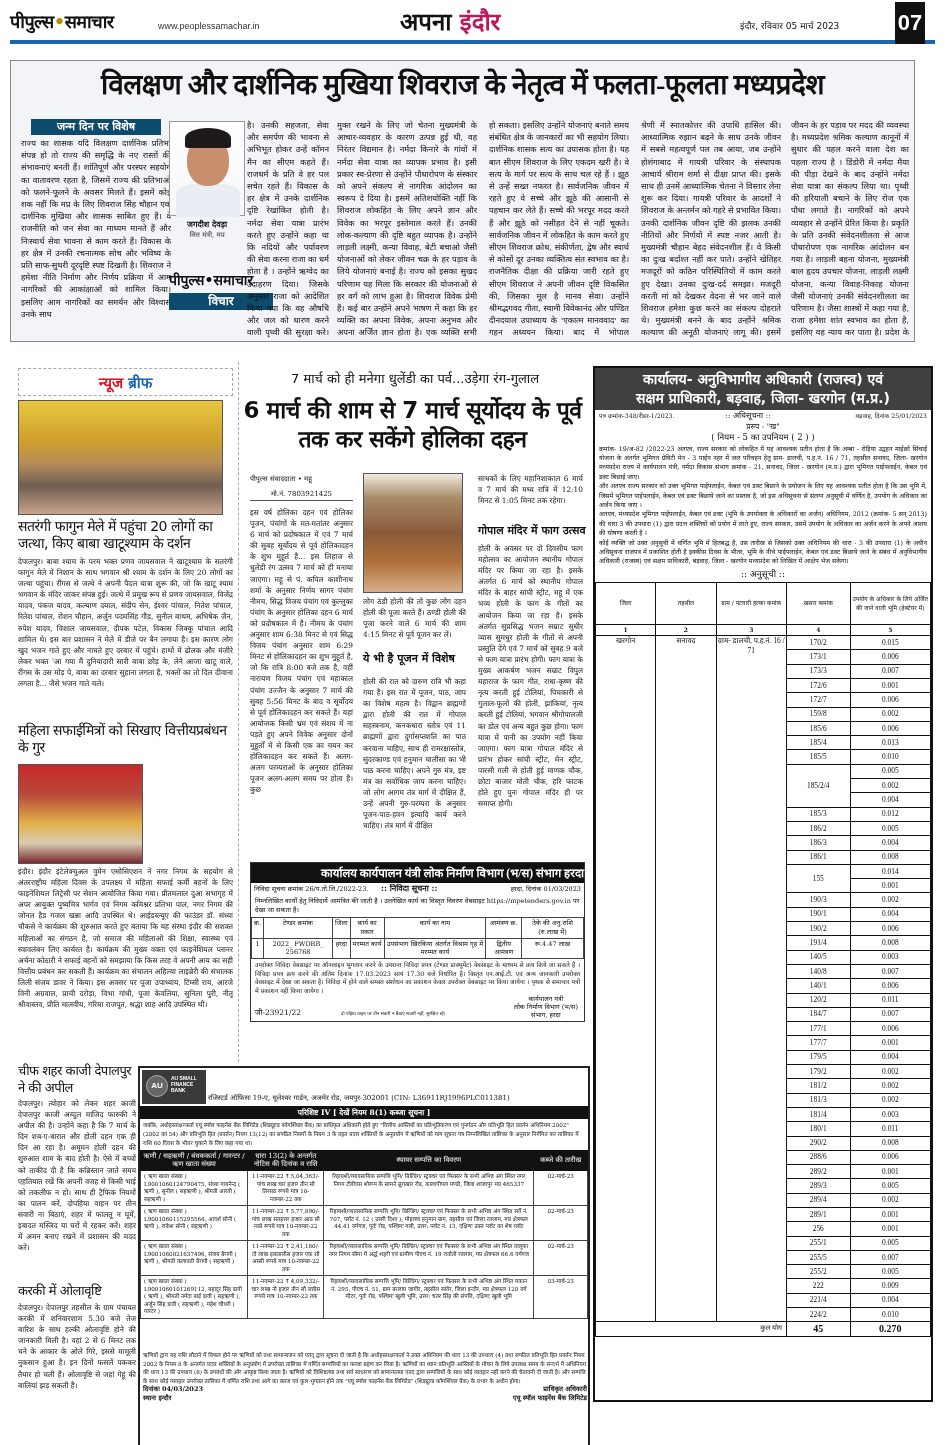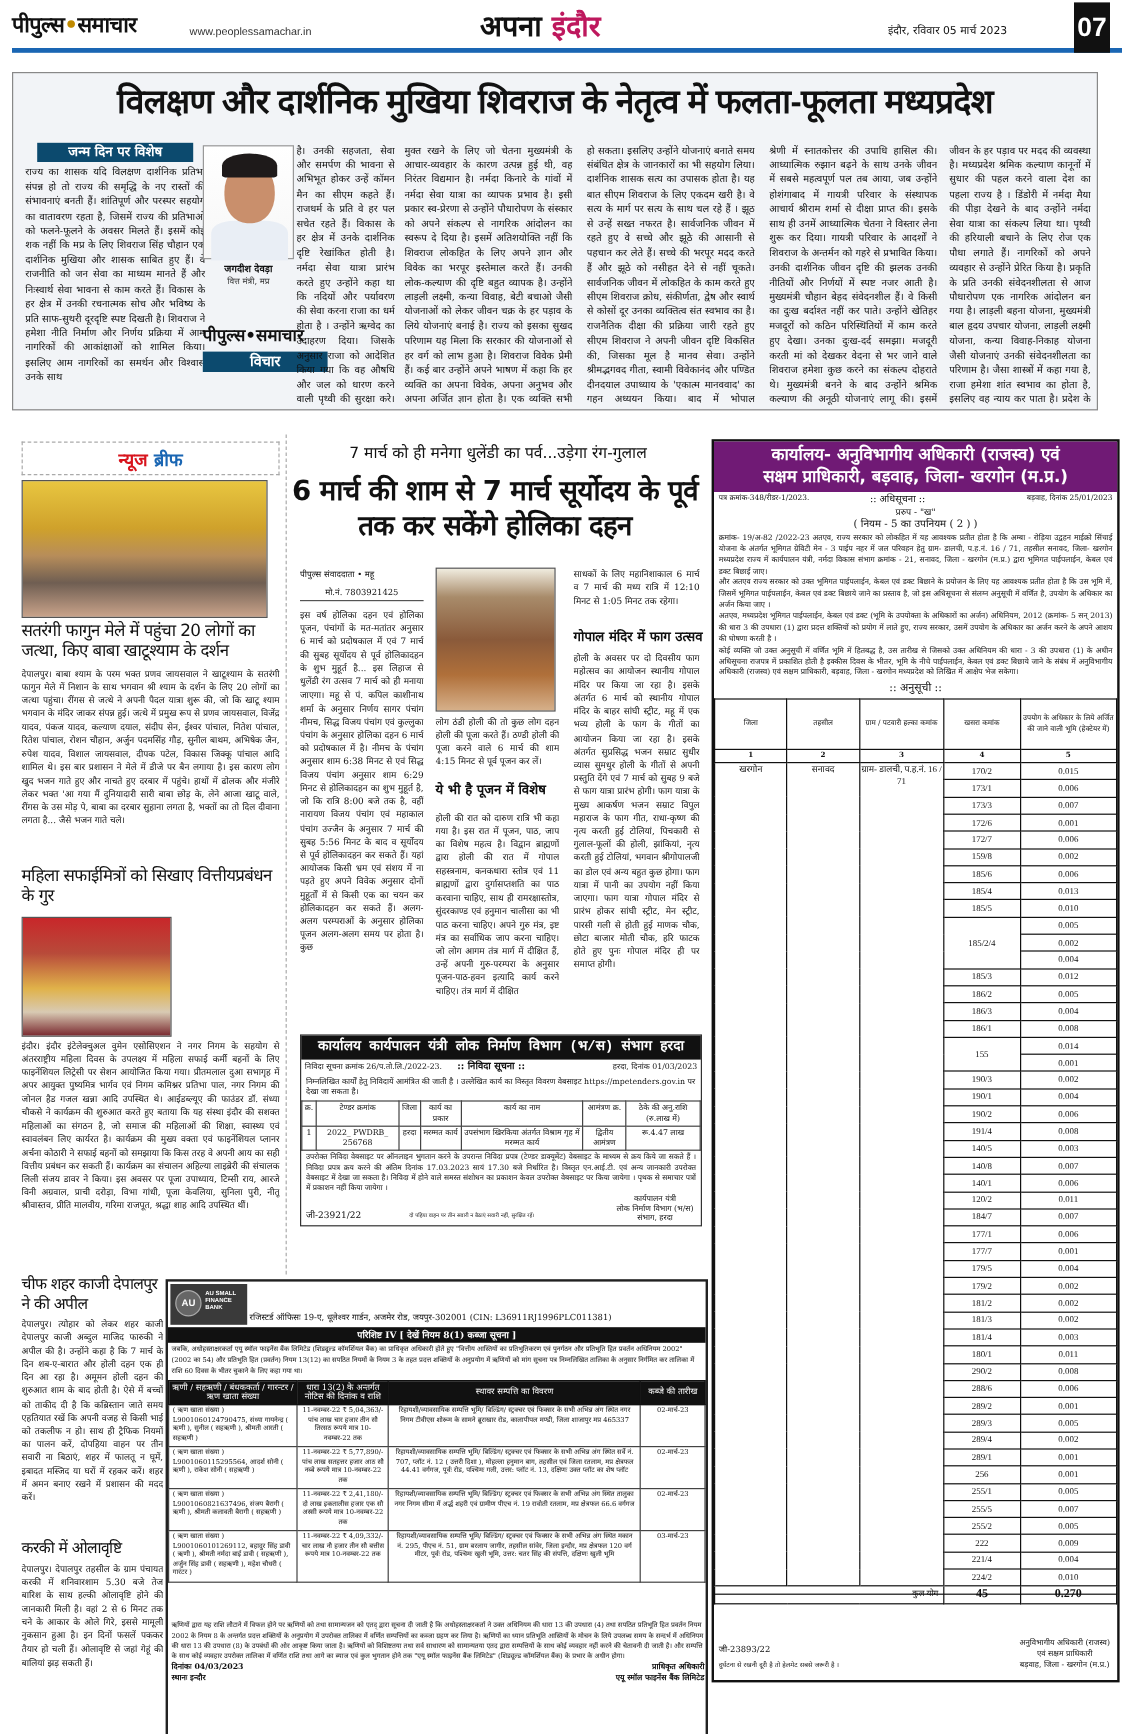--- a/index.html
+++ b/index.html
@@ -10,21 +10,21 @@
   .brand { left: 0; top: 10px; font-family: "DejaVu Sans", sans-serif; font-weight: bold; font-size: 18px; color: #111; letter-spacing: -0.5px; }
   .brand-dot { color: #c08a00; }
   .url { left: 148px; top: 20px; font-family: "Liberation Sans", sans-serif; font-size: 9px; color: #333; }
   .section-title { left: 390px; top: 6px; font-family: "DejaVu Sans", sans-serif; font-size: 24px; font-weight: bold; }
   .section-title .red { color: #be185d; }
   .dateline { left: 730px; top: 20px; font-family: "DejaVu Sans", sans-serif; font-size: 9px; }
   .pageno { left: 895px; top: 2px; width: 30px; height: 42px; background: #111; color: #fff; font-family: "Liberation Sans", sans-serif; font-weight: bold; font-size: 22px; text-align: center; line-height: 42px; }
 
   
   .lead { left: 10px; top: 60px; width: 905px; height: 282px; background: #f2f4f7; border: 1px solid #888; }
-  .lead-head { position: absolute; left: 0; top: 0; width: 100%; height: 48px; text-align: center; font-family: Liberation Sans, sans-serif; font-weight: bold; font-size: 28px; line-height: 48px; letter-spacing: -0.5px; }
+  .lead-head { position: absolute; left: 0; top: 0; width: 100%; height: 48px; text-align: center; font-family: Liberation Serif, serif; font-weight: bold; font-size: 28px; line-height: 48px; letter-spacing: -0.5px; }
   .tag-red { background: #0c4a6e; color: #fff; font-family: "DejaVu Sans", sans-serif; font-weight: bold; text-align: center; }
   .col { position: absolute; font-size: 8.2px; line-height: 12.2px; text-align: justify; overflow: hidden; }
   .portrait { position: absolute; left: 158px; top: 60px; width: 76px; height: 95px; background: linear-gradient(#fff, #f7f7f7); border: 1px solid #999; }
   .portrait .face { position: absolute; left: 17px; top: 12px; width: 42px; height: 52px; background: #c98f6c; border-radius: 50% 50% 45% 45%; }
   .portrait .hair { position: absolute; left: 15px; top: 6px; width: 46px; height: 20px; background: #1e1a1a; border-radius: 50% 50% 10% 10%; }
   .portrait .shirt { position: absolute; left: 6px; top: 62px; width: 64px; height: 33px; background: #e9eef5; border-radius: 30% 30% 0 0; }
   .caption-name { position: absolute; left: 158px; top: 158px; width: 76px; text-align: center; font-size: 8px; font-weight: bold; }
   .caption-role { position: absolute; left: 158px; top: 170px; width: 76px; text-align: center; font-size: 7px; color: #333; }
   .vichar-brand { position: absolute; left: 158px; top: 210px; width: 104px; font-family: "DejaVu Sans", sans-serif; font-weight: bold; font-size: 14px; }
 
@@ -41,42 +41,42 @@
   .vline { position: absolute; border-left: 1px dashed #aaa; }
 
   
   .kicker { left: 250px; top: 370px; width: 330px; text-align: center; font-family: "DejaVu Sans", sans-serif; font-size: 13px; }
   .holika-head { left: 240px; top: 396px; width: 345px; text-align: center; font-family: "DejaVu Sans", sans-serif; font-weight: bold; font-size: 23px; line-height: 29px; letter-spacing: -0.5px; }
   .byline { left: 250px; top: 475px; width: 103px; font-size: 7px; border-bottom: 1px solid #555; padding-bottom: 16px; }
   .phone { left: 250px; top: 490px; width: 103px; text-align: center; font-size: 7px; }
 
   
   .tender { left: 250px; top: 862px; width: 335px; height: 160px; border: 1px solid #333; }
-  .tender-head { background: #111; color: #fff; font-family: Liberation Mono, monospace; font-weight: bold; font-size: 11.5px; text-align: center; height: 20px; line-height: 20px; }
+  .tender-head { background: #111; color: #fff; font-family: Liberation Serif, serif; font-weight: bold; font-size: 11.5px; text-align: right; height: 20px; line-height: 20px; }
   .tender table { border-collapse: collapse; width: 100%; font-size: 6.5px; }
   .tender td, .tender th { border: 1px solid #444; padding: 1px 2px; text-align: center; vertical-align: top; font-weight: normal; }
 
   
   .bank { left: 138px; top: 1066px; width: 452px; height: 469px; border: 2px solid #222; }
   .bank-logo { position: absolute; left: 2px; top: 2px; width: 64px; height: 34px; background: #3a3a3a; }
   .bank-logo .au { position: absolute; left: 4px; top: 5px; width: 22px; height: 22px; border-radius: 50%; background: #666; border: 1px solid #aaa; color: #fff; font-size: 8px; font-weight: bold; text-align: center; line-height: 20px; font-family: "Liberation Sans", sans-serif; }
   .bank-logo .t { position: absolute; left: 29px; top: 5px; color: #fff; font-size: 5px; line-height: 6px; font-weight: bold; font-family: "Liberation Sans", sans-serif; }
   .bank-title { position: absolute; left: 72px; top: 0; font-family: "DejaVu Sans", sans-serif; font-weight: bold; font-size: 21px; }
   .bank-title small { font-size: 7px; }
   .bank-addr { position: absolute; left: 68px; top: 26px; font-size: 7px; }
   .bank-bar { position: absolute; left: 0; top: 38px; width: 100%; height: 13px; background: #111; color: #fff; text-align: center; font-size: 7.5px; font-weight: bold; line-height: 13px; }
   .bank-intro { position: absolute; left: 3px; top: 53px; width: 444px; font-size: 5.6px; line-height: 9px; }
   .bank table { position: absolute; left: 0; top: 82px; width: 100%; border-collapse: collapse; font-size: 5.6px; line-height: 7.5px; }
   .bank th { background: #111; color: #fff; font-size: 7px; font-weight: normal; padding: 2px; border: 1px solid #111; }
   .bank td { border: 1px solid #444; padding: 2px 3px; vertical-align: top; }
   .bank-foot { position: absolute; left: 3px; top: 283px; width: 444px; font-size: 5.6px; line-height: 8.5px; }
 
   
   .notice { left: 593px; top: 366px; width: 340px; height: 1036px; border: 2px solid #111; }
-  .notice-head { background: #701a75; color: #fff; text-align: center; font-family: "DejaVu Sans", sans-serif; font-weight: bold; font-size: 14px; line-height: 19px; padding: 2px 0; }
+  .notice-head { background: #404040; color: #fff; text-align: center; font-family: "DejaVu Sans", sans-serif; font-weight: bold; font-size: 14px; line-height: 19px; padding: 2px 0; }
   .notice-row { position: relative; font-size: 6.2px; height: 12px; }
   .notice-body { font-size: 6.3px; line-height: 9.4px; padding: 0 4px; text-align: justify; }
   .sched { border-collapse: collapse; width: 100%; font-size: 7.4px; margin-top: 2px; }
   .sched th { font-weight: normal; font-size: 6px; border: 1px solid #111; padding: 1px; }
   .sched td { border-left: 1px solid #111; border-right: 1px solid #111; text-align: center; font-family: "Liberation Serif", serif; }
   .sched td.k, .sched td.v { border: 1px solid #111; height: 14.3px; }
 </style>
 </head>
 <body>
 
@@ -454,22 +454,13 @@
           <td class="k" rowspan="1">224/2</td>
           <td class="v">0.010</td>
         </tr>
         <tr>
           <td colspan="3" style="text-align: right; border: 1px solid rgb(17, 17, 17); padding-right: 4px; font-size: 7px; padding-left: 28px;">कुल योग</td>
           <td style="border: 1px solid rgb(17, 17, 17); font-weight: bold; font-size: 10px;">45</td>
           <td style="border: 1px solid rgb(17, 17, 17); font-weight: bold; font-size: 10px;">0.270</td>
         </tr>
       </tbody>
   </table>
-  <div style="position:absolute;left:0;bottom:0;width:100%;height:72px;border-top:1px solid #111;">
-    <div style="position:absolute;left:4px;bottom:20px;font-size:7px;">जी-23893/22</div>
-    <div style="position:absolute;left:4px;bottom:8px;font-size:5.5px;">दुर्घटना से रखनी दूरी है तो हेलमेट सबसे जरूरी है ।</div>
-    <div style="position:absolute;right:6px;bottom:8px;text-align:center;font-size:6.5px;line-height:9px;">
-      <div>अनुविभागीय अधिकारी (राजस्व)</div>
-      <div>एवं सक्षम प्राधिकारी</div>
-      <div>बड़वाह, जिला - खरगोन (म.प्र.)</div>
-    </div>
-  </div>
 </div>
 
 </body></html>

